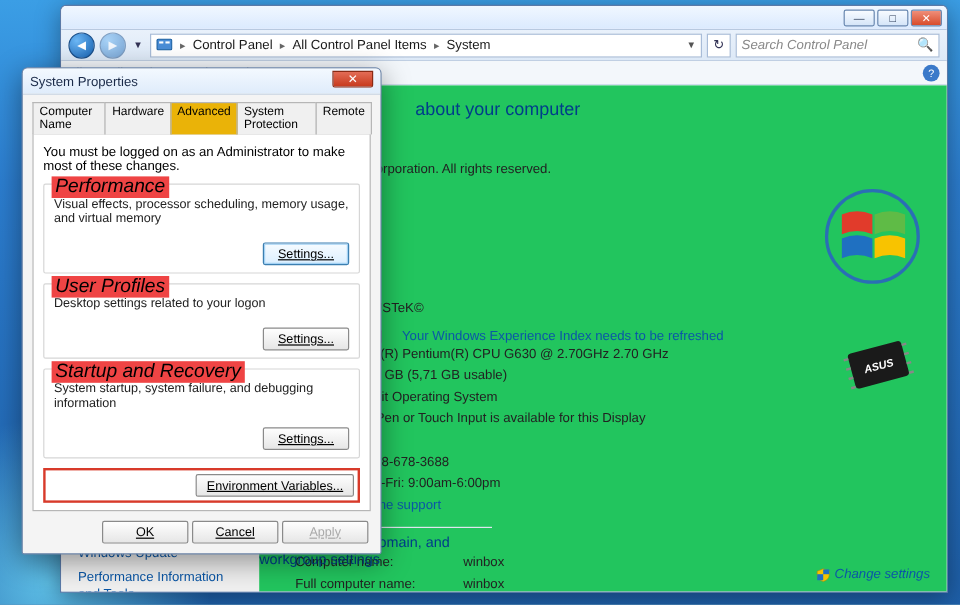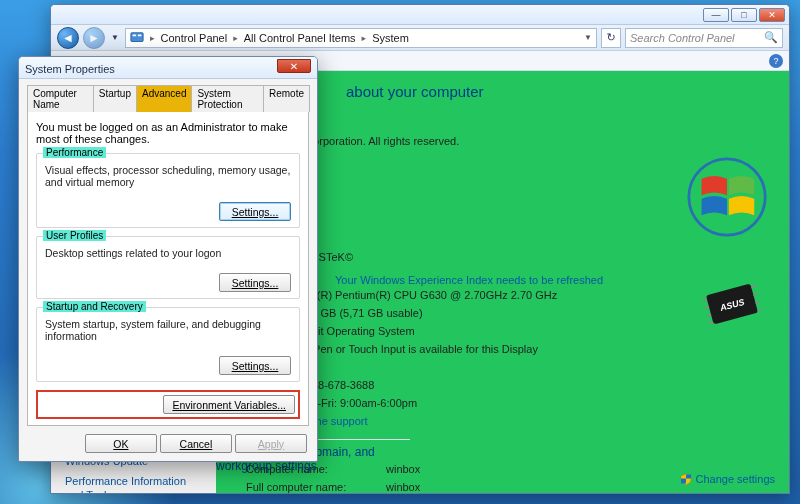--- a/index.html
+++ b/index.html
@@ -14,21 +14,21 @@
 .ctl-btn { width: 26px; height: 14px; margin-left: 2px; border:1px solid #6a88b0; border-radius: 2px; background: linear-gradient(#f8fbff,#d5e5f8); font-size: 9px; line-height: 12px; text-align:center; color:#2a3a55; }
 .ctl-close { background: linear-gradient(#ef8f7a,#d84b2a); color:#fff; }
 
 .win-nav { height: 26px; display:flex; align-items:center; padding: 0 6px; gap:4px; background: linear-gradient(#e9f1fb,#dde9f7); border-bottom:1px solid #c0cfe3; }
 .nav-back, .nav-fwd { width:22px; height:22px; border-radius:50%; background: radial-gradient(circle at 30% 30%, #6cb7f5, #1560b0); border:1px solid #1a4f8a; color:#fff; display:flex; align-items:center; justify-content:center; font-size:12px; }
 .nav-dd { width:12px; height:22px; display:flex; align-items:center; justify-content:center; font-size:8px; color:#335; }
 .addr { flex:1; height:20px; border:1px solid #a8bcd8; background:#fff; display:flex; align-items:center; padding:0 4px; font-size:11px; gap:6px; }
 .addr .crumb { color:#1a1a1a; }
 .addr .sep { color:#666; font-size:9px; }
 .addr .ic { width:14px; height:14px; display:inline-block; }
-.search { width:158px; height:20px; border:1px solid #a8bcd8; background:#fff; display:flex; align-items:center; padding:0 4px; font-size:11px; color:#888; }
+.search { width:170px; height:20px; border:1px solid #a8bcd8; background:#fff; display:flex; align-items:center; padding:0 4px; font-size:11px; color:#888; }
 .refresh { width:20px; height:20px; display:flex; align-items:center; justify-content:center; border:1px solid #a8bcd8; background:#fff; font-size:11px; color:#335; }
 
 .win-menu { height:20px; background:#f3f7fb; border-bottom:1px solid #d0dced; display:flex; align-items:center; padding:0 6px; gap:12px; font-size:11px; color:#222; }
 .win-menu .spacer { flex:1; }
 .help-ic { width:14px; height:14px; border-radius:50%; background:#3a79c9; color:#fff; font-size:9px; display:flex; align-items:center; justify-content:center; }
 
 .win-body { flex:1; display:flex; overflow:hidden; }
 .sidebar { width:165px; background:#f0f0f0; font-size:11px; padding-top: 340px; }
 .sidebar .see-also { color:#666; padding:4px 14px; }
 .sidebar .slink { color:#0b57a6; padding:3px 14px; line-height:14px; }
@@ -42,36 +42,36 @@
 .sysinfo .line { height:18px; display:flex; }
 .wei { display:inline-flex; align-items:center; gap:17px; }
 .wei-badge { width:22px; height:13px; background:#595959; color:#fff; font-size:9px; border-radius:2px; display:flex; align-items:center; justify-content:center; padding:0 1px; }
 .link { color:#0b57a6; }
 .section-title { position:absolute; left:0; color:#003e8a; font-size:12px; }
 .sep-line { position:absolute; left:-5px; right:10px; height:1px; background:#dfe6ef; }
 .support { position:absolute; left:80px; top:308px; }
 .support .line { height:18px; display:flex; }
 .logo { position:absolute; right:22px; top:86px; width:80px; height:80px; }
 .asus-chip { position:absolute; right:22px; top:204px; width:70px; height:58px; }
-.change { position:absolute; right:14px; bottom:8px; color:#0b57a6; display:flex; align-items:center; gap:4px; font-size:11px; }
+.change { position:absolute; right:14px; bottom:8px; color:#0b57a6; display:flex; align-items:center; gap:4px; font-size:11px;font-style:italic; }
 .shield { width:12px; height:12px; }
 
 
 .dlg { position:absolute; left:18px; top:56px; width:300px; background:#f4f4f4; border:1px solid #6f87aa; border-radius:5px 5px 2px 2px; box-shadow: 0 6px 24px rgba(0,0,0,.4); font-size:11px; }
 .dlg-title { height:22px; background: linear-gradient(#f3f9ff,#dfecfb); border-bottom:1px solid #bccadd; display:flex; align-items:center; padding:0 6px; border-radius:4px 4px 0 0; }
 .dlg-title .t { flex:1; color:#1a2a48; padding-top:2px; }
 .dlg-close { width:34px; height:14px; margin-top:-4px; background: linear-gradient(#e36c56,#c73a1d); border:1px solid #8a2a14; border-radius:0 0 2px 2px; color:#fff; font-size:10px; text-align:center; line-height:13px; }
 .dlg-body { padding:6px 8px 8px; }
 .tabs { display:flex; position:relative; }
 .tab { border:1px solid #b6b6b6; border-bottom:none; background:#f0f0f0; padding:2px 5px; font-size:10px; margin-right:-1px; position:relative; }
 .tab.active { background:#eab308; z-index:2;text-align:right; }
 .tab-panel { border:1px solid #b6b6b6; background:#fff; padding:7px 8px 6px; margin-top:-1px; }
 .admin-note { margin:2px 0 8px; }
 .grp { border:1px solid #d6d6d6; border-radius:2px; padding:10px 8px 6px; margin-bottom:8px; position:relative; }
-.grp .gtitle { position:absolute; top:-7px; left:6px; background:#5eead4; padding:0 3px; font-size:10px; }
+.grp .gtitle { position:absolute; top:-7px; left:6px; background:#ef4444; padding:0 3px; font-size:16px;font-style:italic; }
 .grp .desc { font-size:10.5px; color:#222; }
 .grp .btnrow { text-align:right; margin-top:14px; }
 .btn { min-width:72px; height:19px; border:1px solid #8a8a8a; background: linear-gradient(#fefefe,#e6e6e6); font-size:10.5px; padding:0 8px; border-radius:2px;text-decoration:underline; }
 .btn.highlight { border:1px solid #3c7fb1; box-shadow: 0 0 0 1px #a4d2f4 inset; background: linear-gradient(#f6fbff,#dcefff); }
 .dlg-actions { text-align:right; padding:8px 2px 0; }
 .btn.disabled { color:#aaa; }
 .env-wrap { text-align:right; margin-top:4px; padding:3px; border:2px solid #d83a2a; }
 
 svg { display:block; }
 </style>
@@ -225,21 +225,21 @@
 </div>
 
 <div class="dlg">
   <div class="dlg-title">
     <span class="t">System Properties</span>
     <span class="dlg-close">✕</span>
   </div>
   <div class="dlg-body">
     <div class="tabs">
       <div class="tab">Computer Name</div>
-      <div class="tab">Startup</div>
+      <div class="tab">Hardware</div>
       <div class="tab active">Advanced</div>
       <div class="tab">System Protection</div>
       <div class="tab">Remote</div>
     </div>
     <div class="tab-panel">
       <div class="admin-note">You must be logged on as an Administrator to make most of these changes.</div>
 
       <div class="grp">
         <span class="gtitle">Performance</span>
         <div class="desc">Visual effects, processor scheduling, memory usage, and virtual memory</div>

